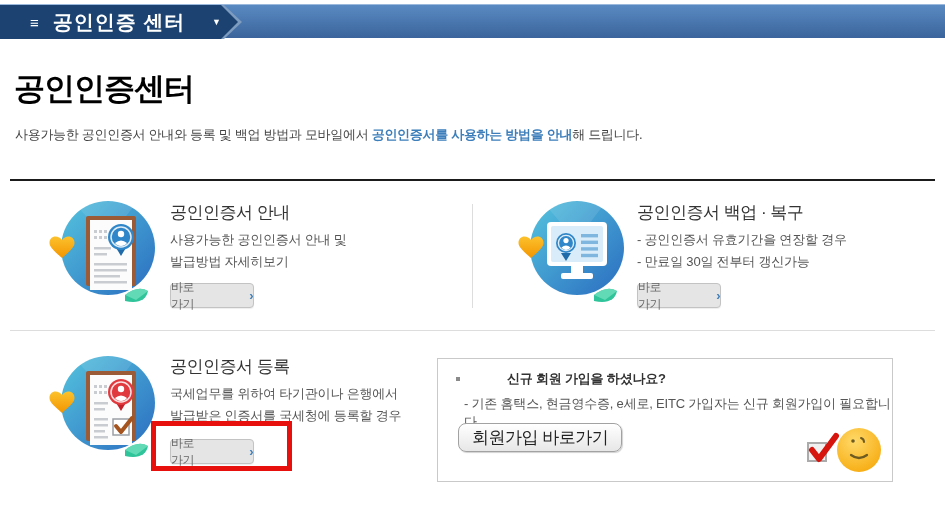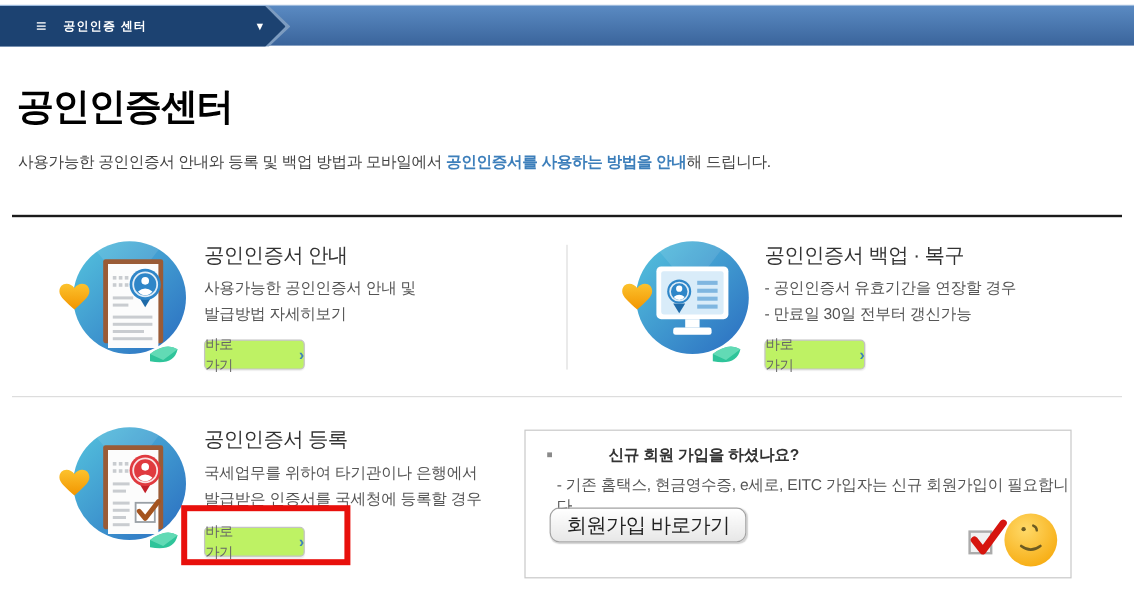--- a/index.html
+++ b/index.html
@@ -11,37 +11,37 @@
   .navbar { position:absolute; top:4px; left:0; width:945px; height:34px;
             background:linear-gradient(#5a8ac2,#3a649b); border-top:1px solid #9bb9dc; }
   .nav-chevron-edge { position:absolute; top:0; left:0; width:242px; height:34px;
             background:#7d9cc0;
             clip-path:polygon(0 0, 224px 0, 242px 50%, 224px 100%, 0 100%); }
   .nav-dark { position:absolute; top:0; left:0; width:238px; height:34px;
             background:#1c4271;
             clip-path:polygon(0 0, 221px 0, 238px 50%, 221px 100%, 0 100%);
             display:flex; align-items:center; cursor:pointer; }
   .hamburger { color:#fff; font-size:15px; margin-left:30px; line-height:1; }
-  .nav-title { color:#fff; font-size:10px; font-weight:bold; letter-spacing:1px; margin-left:14px; }
+  .nav-title { color:#fff; font-size:20px; font-weight:bold; letter-spacing:1px; margin-left:14px; }
   .nav-caret { color:#fff; font-size:9px; position:absolute; left:212px; top:12px; }
 
   
   .page-title { position:absolute; left:14px; top:68px; font-size:31px; font-weight:bold;
                 color:#000000; letter-spacing:-1px; }
   .page-intro { position:absolute; left:15px; top:126px; font-size:13px; color:#444; letter-spacing:-0.3px; }
   .page-intro .hl { color:#3d7fbb; font-weight:bold; }
 
   .hr-dark  { position:absolute; left:10px; top:179px; width:925px; height:2px; background:#1b1b1b; }
   .hr-light { position:absolute; left:10px; top:330px; width:925px; height:1px; background:#ddd; }
   .v-divider { position:absolute; left:472px; top:204px; width:1px; height:104px; background:#ddd; }
 
   
   .card-title { position:absolute; font-size:17px; font-weight:normal; color:#333; letter-spacing:-0.5px; }
   .card-text  { position:absolute; font-size:13px; color:#555; line-height:22px; letter-spacing:-0.2px; }
-  .go-btn { position:absolute; width:84px; height:25px; background:#bef264; border:1px solid #c3c3c3;
+  .go-btn { position:absolute; width:84px; height:25px; background:#e5e5e5; border:1px solid #c3c3c3;
             border-radius:4px; display:flex; align-items:center; justify-content:center;
             font-size:12px; color:#666; cursor:pointer; box-shadow:0 1px 1px rgba(0,0,0,.07);
             letter-spacing:-0.5px;gap:48px; }
   .go-btn .chev { color:#3d7fbb; font-weight:bold; margin-left:7px; font-size:13px; line-height:1; }
 
   .icon-wrap { position:absolute; width:118px; height:118px; }
 
   
   .annotation { position:absolute; left:151px; top:421px; width:141px; height:50px;
                 border:5px solid #e8100c; }

